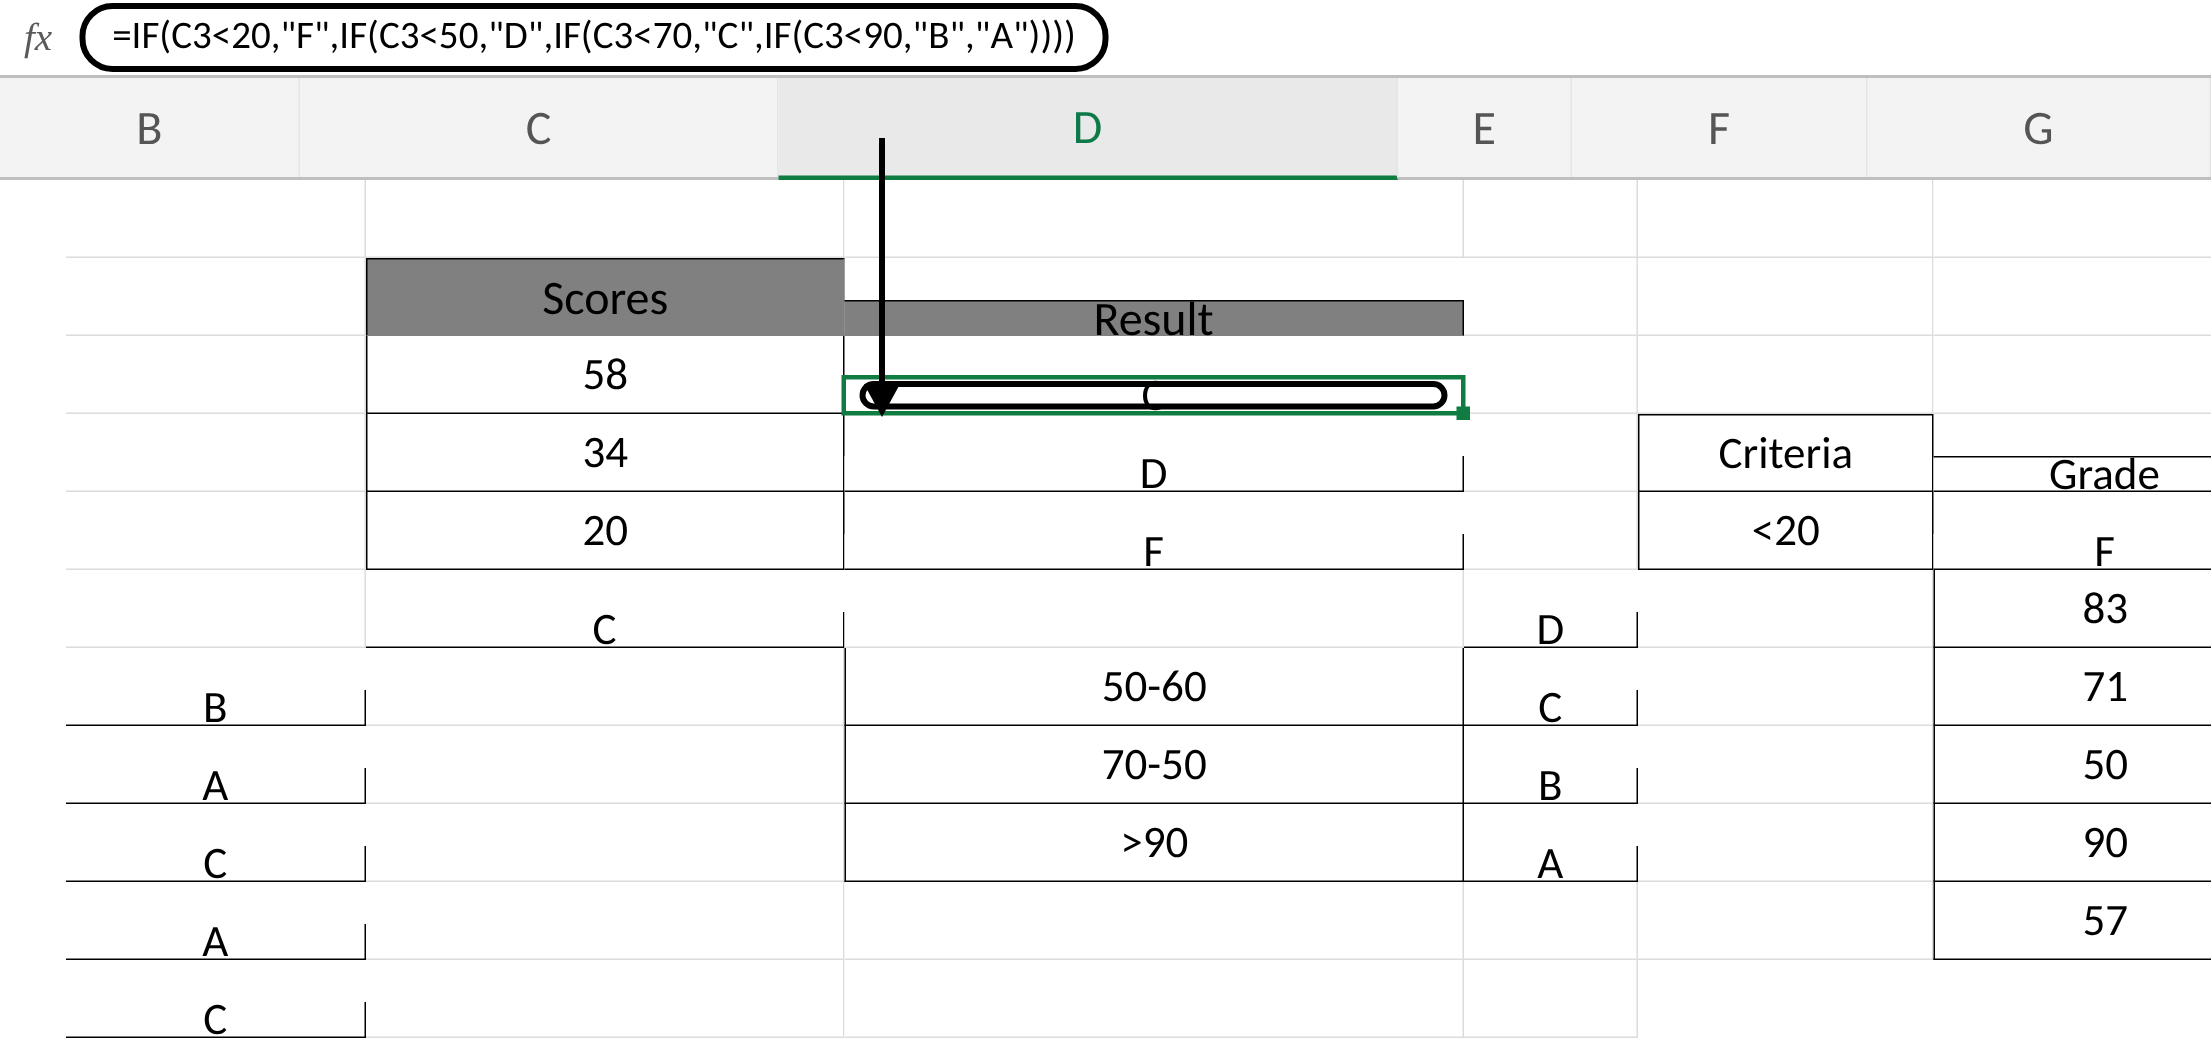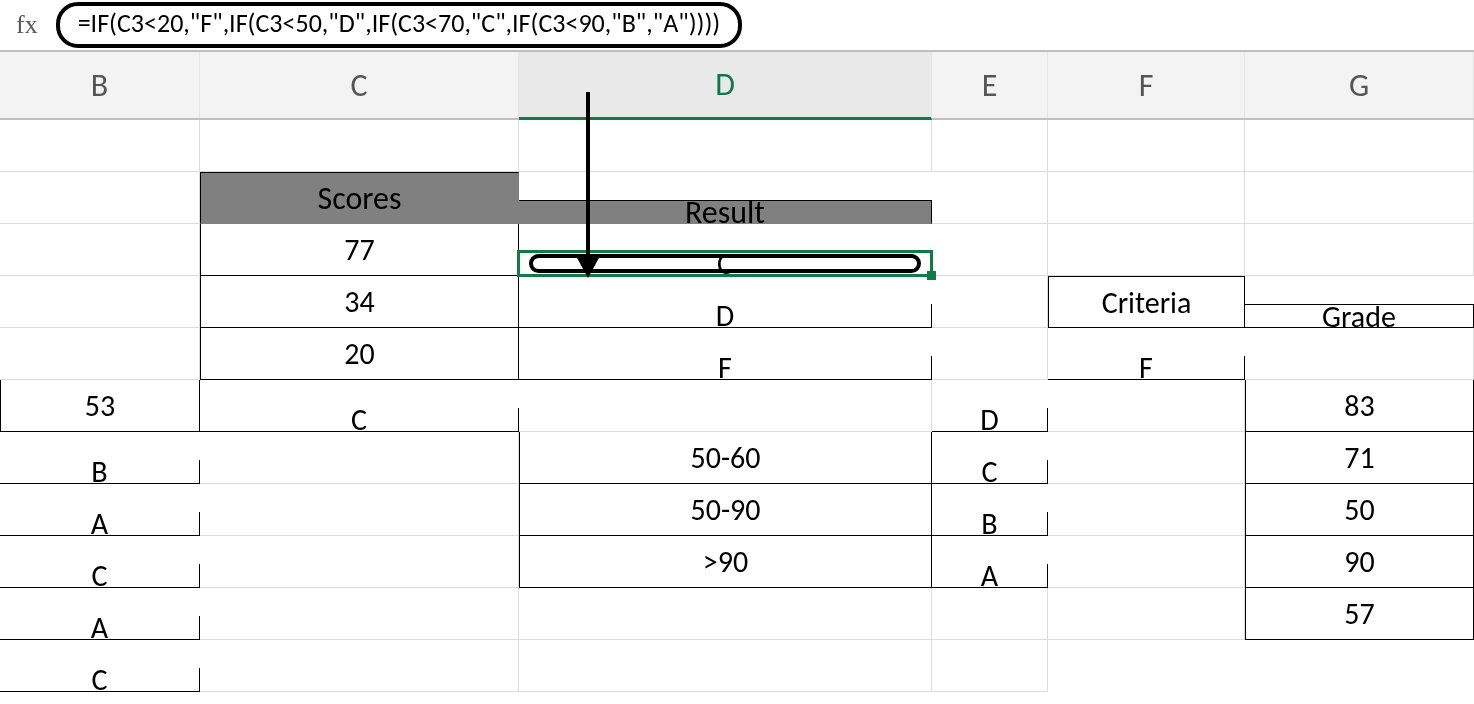--- a/index.html
+++ b/index.html
@@ -14,20 +14,21 @@
   .formula-bar {
     display: flex;
     align-items: center;
     height: 52px;
     border-bottom: 2px solid #bfbfbf;
     padding-left: 16px;
     background: #fff;
     position: relative;
   }
   .fx {
+    font-style: italic;
     font-family: "Times New Roman", serif;
     font-size: 26px;
     color: #5a5a5a;
     margin-right: 18px;
   }
   .formula-pill {
     border: 4px solid #000;
     border-radius: 22px;
     padding: 2px 18px 4px 18px;
     font-size: 26px;
@@ -63,20 +64,21 @@
     background: #e9e9e9;
     border-bottom: 3px solid #107c41;
     margin-bottom: -2px;
   }
 
   
   .grid-body {
     display: grid;
     grid-template-columns: 200px 319px 413px 116px 197px 229px;
     grid-auto-rows: 52px;
+    padding-left: 44px;
   }
   .cell {
     border-right: 1px solid #dcdcdc;
     border-bottom: 1px solid #dcdcdc;
     display: flex;
     align-items: center;
     justify-content: center;
     font-size: 30px;
     color: #000;
     position: relative;
@@ -168,21 +170,21 @@
     <div class="cell"></div>
 
     <div class="cell"></div>
     <div class="cell scores-header tbl-border-l tbl-border-t">Scores</div>
     <div class="cell result-header tbl-border-r tbl-border-t">Result</div>
     <div class="cell"></div>
     <div class="cell"></div>
     <div class="cell"></div>
 
     <div class="cell"></div>
-    <div class="cell tbl-border-l tbl-cell-inner-r tbl-cell-inner-b">77</div>
+    <div class="cell tbl-border-l tbl-cell-inner-r tbl-cell-inner-b">58</div>
     <div class="cell tbl-border-r tbl-cell-inner-b" style="position:relative;">
       <div class="active-outline"></div>
       <div class="active-cell-pill">
           <span>C</span>
         </div>
       <div class="fill-handle"></div>
     </div>
     <div class="cell"></div>
     <div class="cell"></div>
     <div class="cell"></div>
@@ -191,40 +193,40 @@
     <div class="cell tbl-border-l tbl-cell-inner-r tbl-cell-inner-b">34</div>
     <div class="cell tbl-border-r tbl-cell-inner-b">D</div>
     <div class="cell"></div>
     <div class="cell tbl-border-l tbl-border-t tbl-cell-inner-r tbl-cell-inner-b">Criteria</div>
     <div class="cell tbl-border-r tbl-border-t tbl-cell-inner-b">Grade</div>
 
     <div class="cell"></div>
     <div class="cell tbl-border-l tbl-cell-inner-r tbl-cell-inner-b">20</div>
     <div class="cell tbl-border-r tbl-cell-inner-b">F</div>
     <div class="cell"></div>
+    <div class="cell tbl-border-l tbl-cell-inner-r tbl-cell-inner-b">&lt;20</div>
     <div class="cell tbl-border-r tbl-cell-inner-b">F</div>
 
     <div class="cell"></div>
-    <div class="cell tbl-border-l tbl-cell-inner-r tbl-cell-inner-b">53</div>
     <div class="cell tbl-border-r tbl-cell-inner-b">C</div>
     <div class="cell"></div>
     <div class="cell tbl-border-r tbl-cell-inner-b">D</div>
 
     <div class="cell"></div>
     <div class="cell tbl-border-l tbl-cell-inner-r tbl-cell-inner-b">83</div>
     <div class="cell tbl-border-r tbl-cell-inner-b">B</div>
     <div class="cell"></div>
     <div class="cell tbl-border-l tbl-cell-inner-r tbl-cell-inner-b">50-60</div>
     <div class="cell tbl-border-r tbl-cell-inner-b">C</div>
 
     <div class="cell"></div>
     <div class="cell tbl-border-l tbl-cell-inner-r tbl-cell-inner-b">71</div>
     <div class="cell tbl-border-r tbl-cell-inner-b">A</div>
     <div class="cell"></div>
-    <div class="cell tbl-border-l tbl-cell-inner-r tbl-cell-inner-b">50-90</div>
+    <div class="cell tbl-border-l tbl-cell-inner-r tbl-cell-inner-b">70-50</div>
     <div class="cell tbl-border-r tbl-cell-inner-b">B</div>
 
     <div class="cell"></div>
     <div class="cell tbl-border-l tbl-cell-inner-r tbl-cell-inner-b">50</div>
     <div class="cell tbl-border-r tbl-cell-inner-b">C</div>
     <div class="cell"></div>
     <div class="cell tbl-border-l tbl-cell-inner-r tbl-border-b">&gt;90</div>
     <div class="cell tbl-border-r tbl-border-b">A</div>
 
     <div class="cell"></div>

